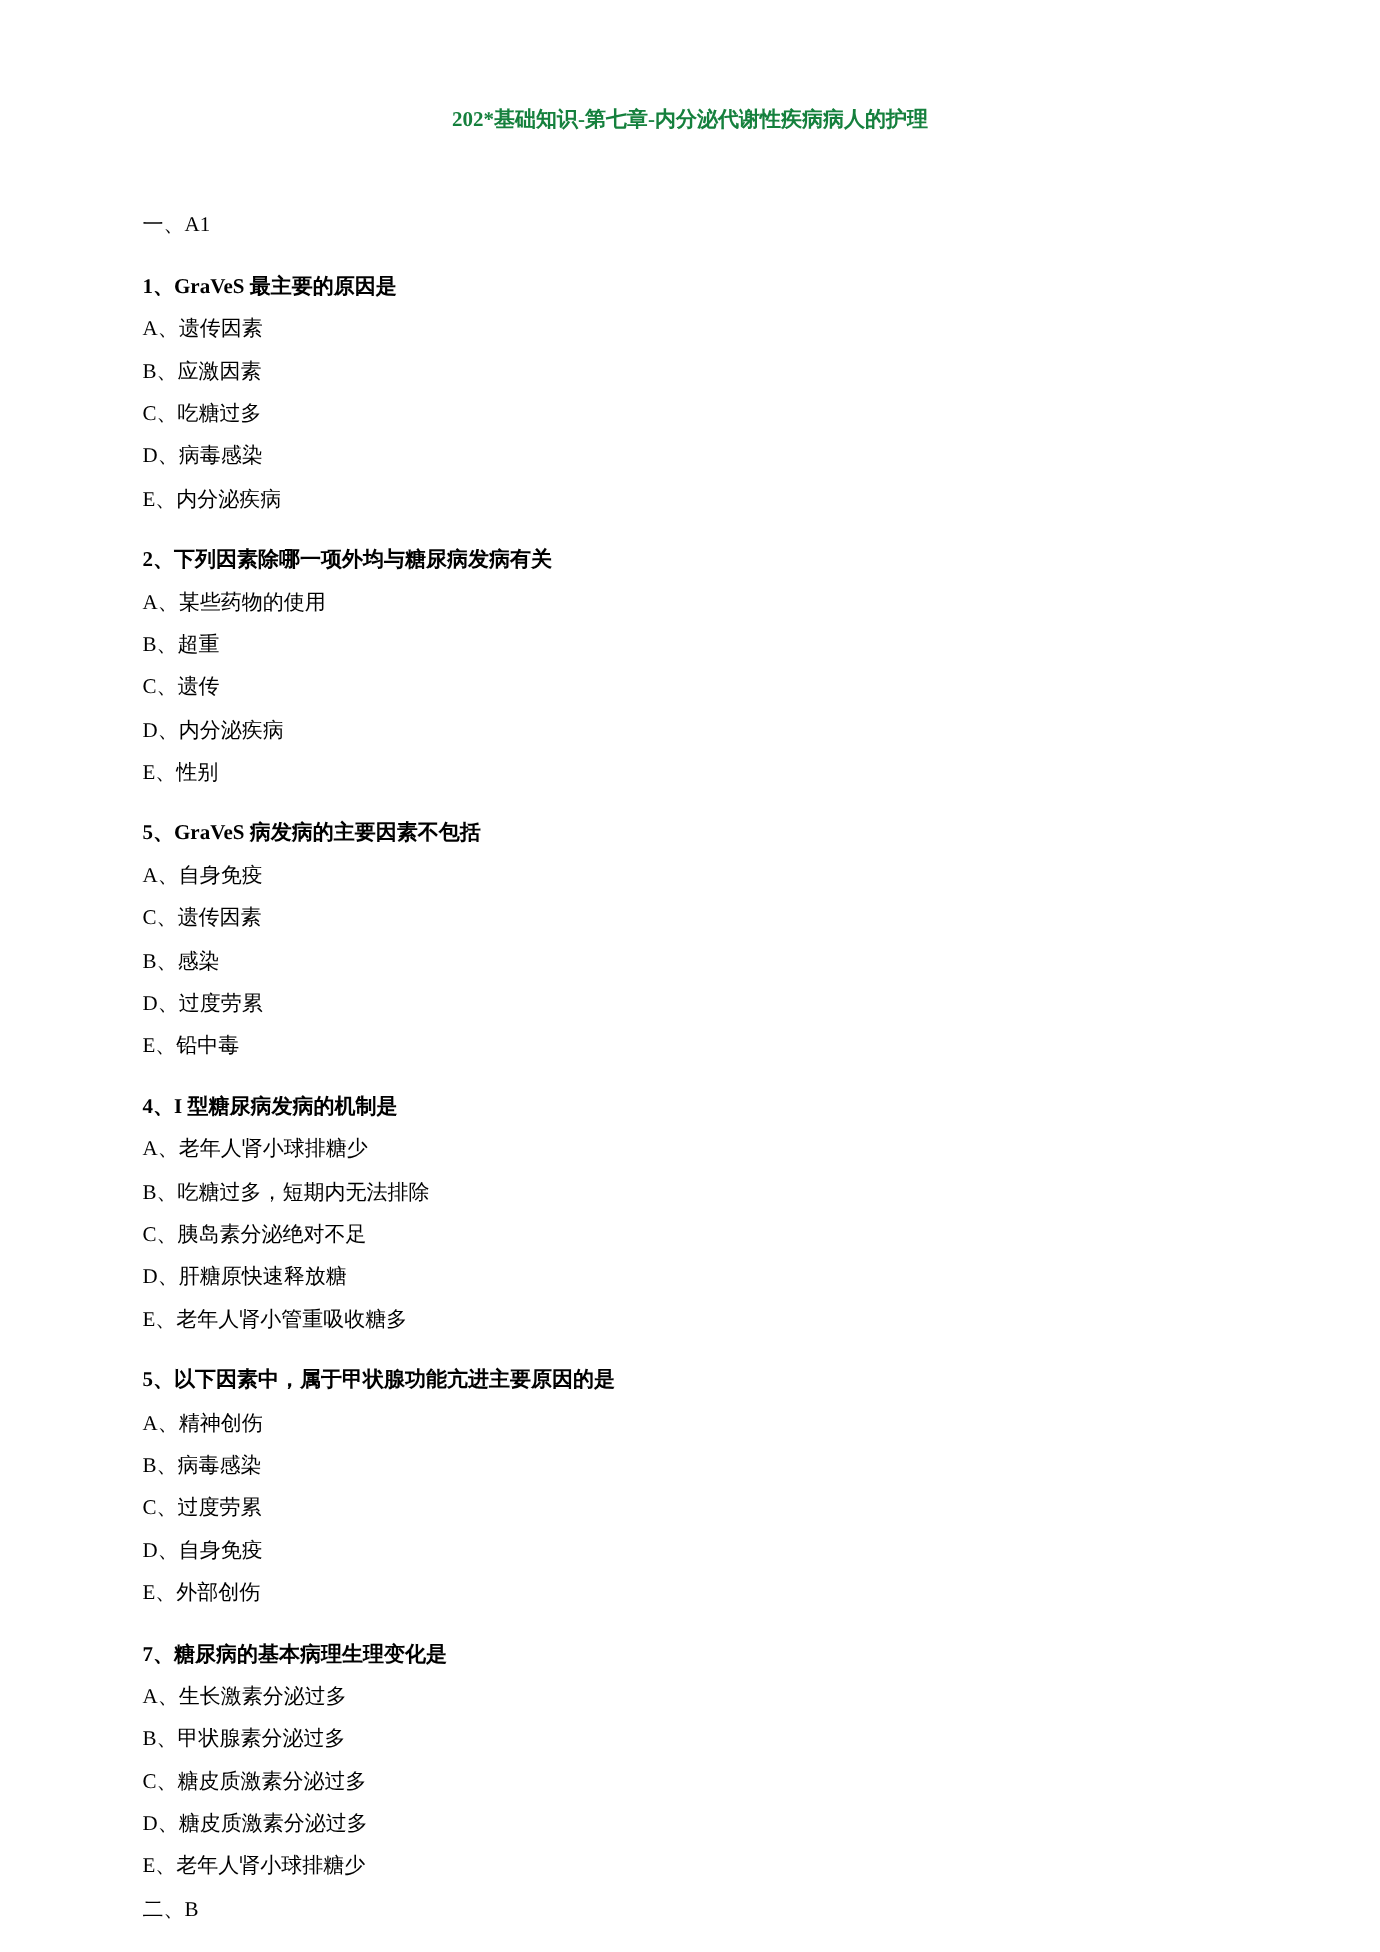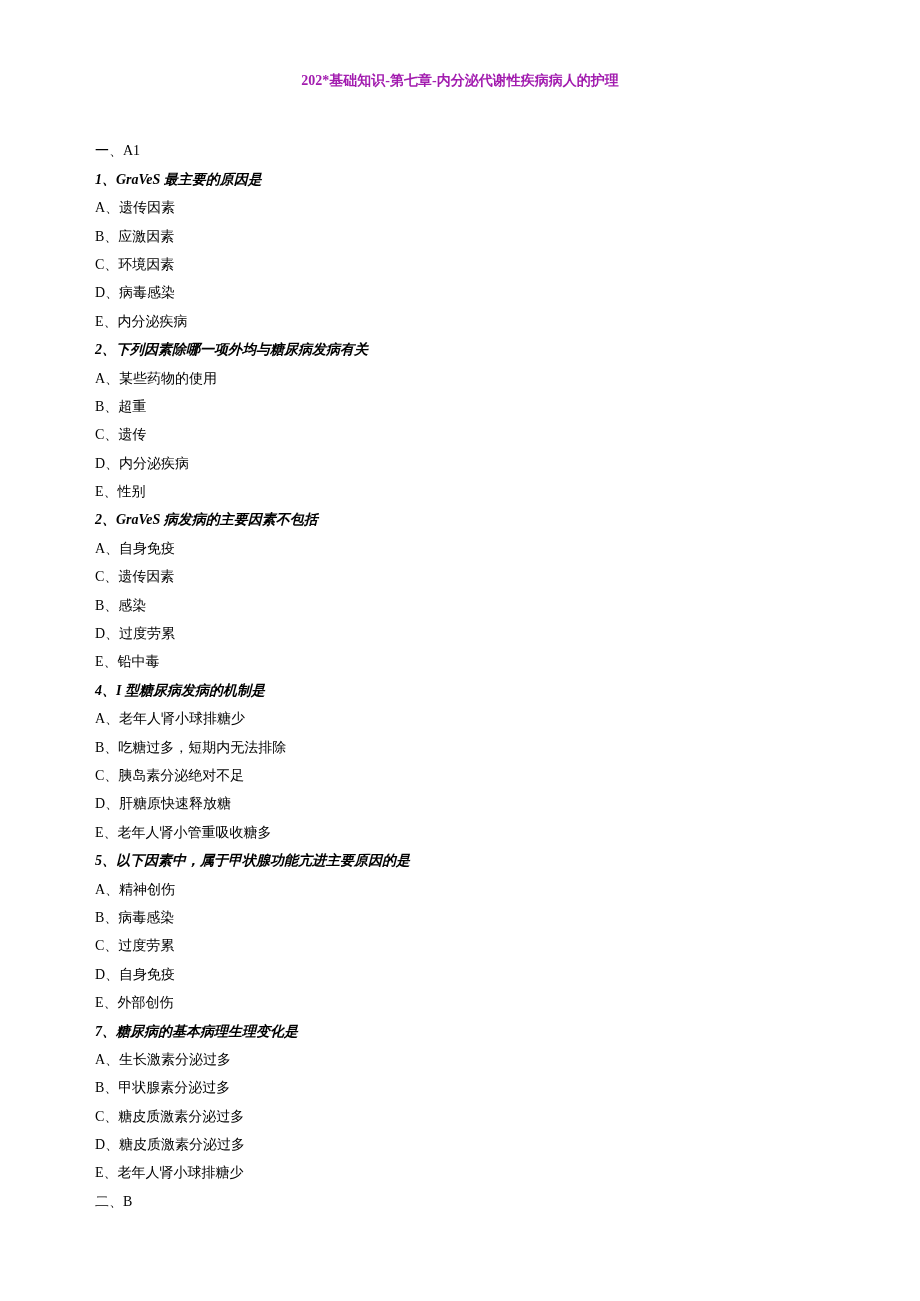--- a/index.html
+++ b/index.html
@@ -11,71 +11,70 @@
       background: #ffffff;
       font-family: "SimSun", "宋体", serif;
       font-size: 14px;
       color: #000000;
       padding: 70px 95px 40px 95px;
       line-height: 1.6;
       width: 920px;
     }
     .title {
       text-align: center;
-      color: #a21caf;
+      color: #15803d;
       font-weight: bold;
       font-size: 14px;
       margin-bottom: 48px;
       font-family: "SimSun", "宋体", serif;
     }
     .section-header {
       margin-bottom: 6px;
       margin-top: 0;
     }
     .question-stem {
       font-weight: bold;
-      margin-top: 6px;
+      margin-top: 18px;
       margin-bottom: 6px;
-      font-style: italic;
     }
     .option {
       margin-bottom: 6px;
       padding-left: 0;
     }
     .question-block {
       margin-bottom: 0;
     }
   </style>
 </head>
 <body>
 
 <div class="title">202*基础知识-第七章-内分泌代谢性疾病病人的护理</div>
 
 <div class="section-header">一、A1</div>
 
 <div class="question-block">
   <div class="question-stem">1、GraVeS 最主要的原因是</div>
   <div class="option">A、遗传因素</div>
   <div class="option">B、应激因素</div>
-  <div class="option">C、环境因素</div>
+  <div class="option">C、吃糖过多</div>
   <div class="option">D、病毒感染</div>
   <div class="option">E、内分泌疾病</div>
 </div>
 
 <div class="question-block">
   <div class="question-stem">2、下列因素除哪一项外均与糖尿病发病有关</div>
   <div class="option">A、某些药物的使用</div>
   <div class="option">B、超重</div>
   <div class="option">C、遗传</div>
   <div class="option">D、内分泌疾病</div>
   <div class="option">E、性别</div>
 </div>
 
 <div class="question-block">
-  <div class="question-stem">2、GraVeS 病发病的主要因素不包括</div>
+  <div class="question-stem">5、GraVeS 病发病的主要因素不包括</div>
   <div class="option">A、自身免疫</div>
   <div class="option">C、遗传因素</div>
   <div class="option">B、感染</div>
   <div class="option">D、过度劳累</div>
   <div class="option">E、铅中毒</div>
 </div>
 
 <div class="question-block">
   <div class="question-stem">4、I 型糖尿病发病的机制是</div>
   <div class="option">A、老年人肾小球排糖少</div>

